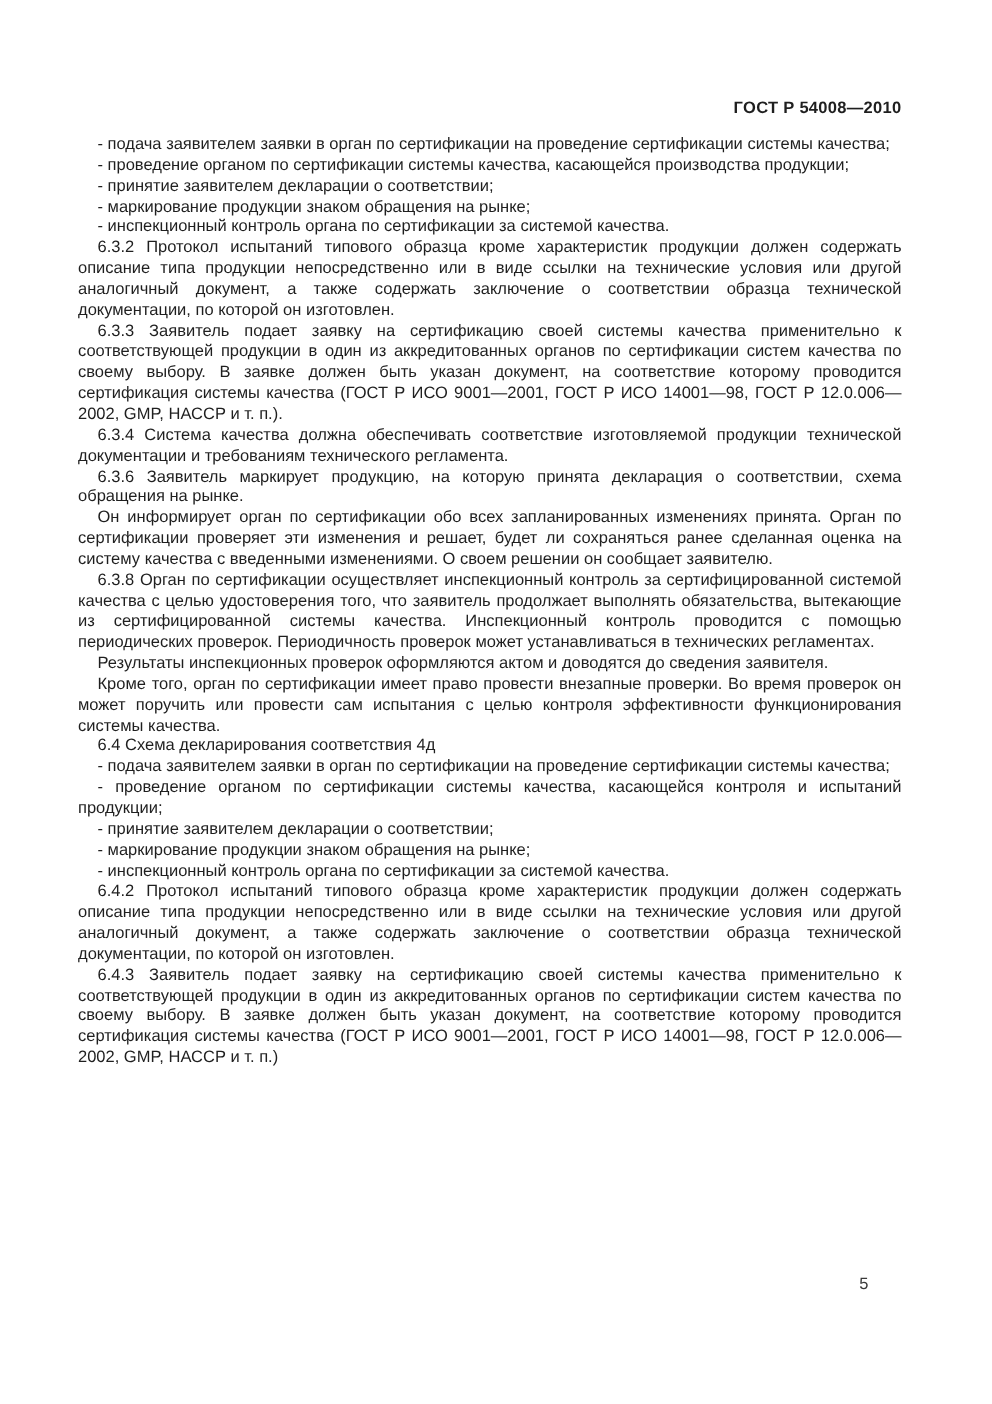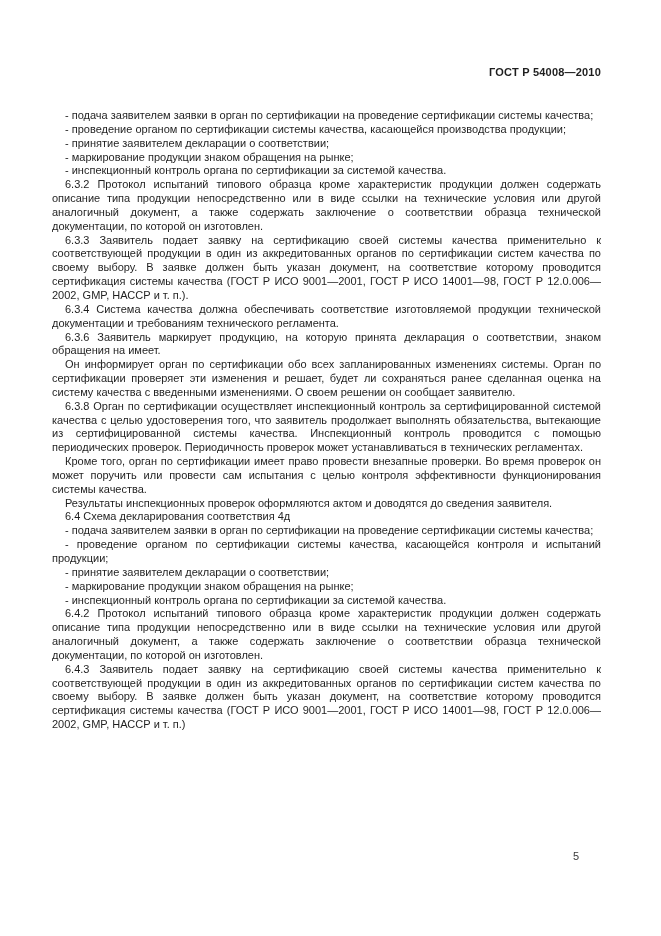--- a/index.html
+++ b/index.html
@@ -23,21 +23,21 @@
     left: 52px;
     width: 549px;
     text-align: right;
     font-size: 11px;
     font-weight: 700;
     letter-spacing: 0.2px;
     white-space: nowrap;
   }
   .doc-body {
     position: absolute;
-    top: 109px;
+    top: 90px;
     left: 52px;
     width: 549px;
     font-size: 11px;
     line-height: 13.85px;
     text-align: justify;
     hyphens: auto;
     -webkit-hyphens: auto;
   }
   .doc-body p {
     margin: 0;
@@ -67,25 +67,25 @@
 
   <div class="doc-body">
       <p class="list_item">- подача заявителем заявки в орган по сертификации на проведение сертификации системы качества;</p>
       <p class="list_item">- проведение органом по сертификации системы качества, касающейся производства продукции;</p>
       <p class="list_item">- принятие заявителем декларации о соответствии;</p>
       <p class="list_item">- маркирование продукции знаком обращения на рынке;</p>
       <p class="list_item">- инспекционный контроль органа по сертификации за системой качества.</p>
       <p class="paragraph">6.3.2 Протокол испытаний типового образца кроме характеристик продукции должен содержать описание типа продукции непосредственно или в виде ссылки на технические условия или другой аналогичный документ, а также содержать заключение о соответствии образца технической документации, по которой он изготовлен.</p>
       <p class="paragraph">6.3.3 Заявитель подает заявку на сертификацию своей системы качества применительно к соответствующей продукции в один из аккредитованных органов по сертификации систем качества по своему выбору. В заявке должен быть указан документ, на соответствие которому проводится сертификация системы качества (ГОСТ Р ИСО 9001—2001, ГОСТ Р ИСО 14001—98, ГОСТ Р 12.0.006—2002, GMP, НАССР и т. п.).</p>
       <p class="paragraph">6.3.4 Система качества должна обеспечивать соответствие изготовляемой продукции технической документации и требованиям технического регламента.</p>
-      <p class="paragraph">6.3.6 Заявитель маркирует продукцию, на которую принята декларация о соответствии, знаком обращения на имеет.</p>
-      <p class="paragraph">Он информирует орган по сертификации обо всех запланированных изменениях системы. Орган по сертификации проверяет эти изменения и решает, будет ли сохраняться ранее сделанная оценка на систему качества с введенными изменениями. О своем решении он сообщает заявителю.</p>
+      <p class="paragraph">6.3.6 Заявитель маркирует продукцию, на которую принята декларация о соответствии, схема обращения на рынке.</p>
+      <p class="paragraph">Он информирует орган по сертификации обо всех запланированных изменениях принята. Орган по сертификации проверяет эти изменения и решает, будет ли сохраняться ранее сделанная оценка на систему качества с введенными изменениями. О своем решении он сообщает заявителю.</p>
       <p class="paragraph">6.3.8 Орган по сертификации осуществляет инспекционный контроль за сертифицированной системой качества с целью удостоверения того, что заявитель продолжает выполнять обязательства, вытекающие из сертифицированной системы качества. Инспекционный контроль проводится с помощью периодических проверок. Периодичность проверок может устанавливаться в технических регламентах.</p>
+      <p class="paragraph">Результаты инспекционных проверок оформляются актом и доводятся до сведения заявителя.</p>
       <p class="paragraph">Кроме того, орган по сертификации имеет право провести внезапные проверки. Во время проверок он может поручить или провести сам испытания с целью контроля эффективности функционирования системы качества.</p>
-      <p class="paragraph">Результаты инспекционных проверок оформляются актом и доводятся до сведения заявителя.</p>
       <p class="heading">6.4 Схема декларирования соответствия 4д</p>
       <p class="list_item">- подача заявителем заявки в орган по сертификации на проведение сертификации системы качества;</p>
       <p class="list_item">- проведение органом по сертификации системы качества, касающейся контроля и испытаний продукции;</p>
       <p class="list_item">- принятие заявителем декларации о соответствии;</p>
       <p class="list_item">- маркирование продукции знаком обращения на рынке;</p>
       <p class="list_item">- инспекционный контроль органа по сертификации за системой качества.</p>
       <p class="paragraph">6.4.2 Протокол испытаний типового образца кроме характеристик продукции должен содержать описание типа продукции непосредственно или в виде ссылки на технические условия или другой аналогичный документ, а также содержать заключение о соответствии образца технической документации, по которой он изготовлен.</p>
       <p class="paragraph">6.4.3 Заявитель подает заявку на сертификацию своей системы качества применительно к соответствующей продукции в один из аккредитованных органов по сертификации систем качества по своему выбору. В заявке должен быть указан документ, на соответствие которому проводится сертификация системы качества (ГОСТ Р ИСО 9001—2001, ГОСТ Р ИСО 14001—98, ГОСТ Р 12.0.006—2002, GMP, НАССР и т. п.)</p>
     </div>
 

